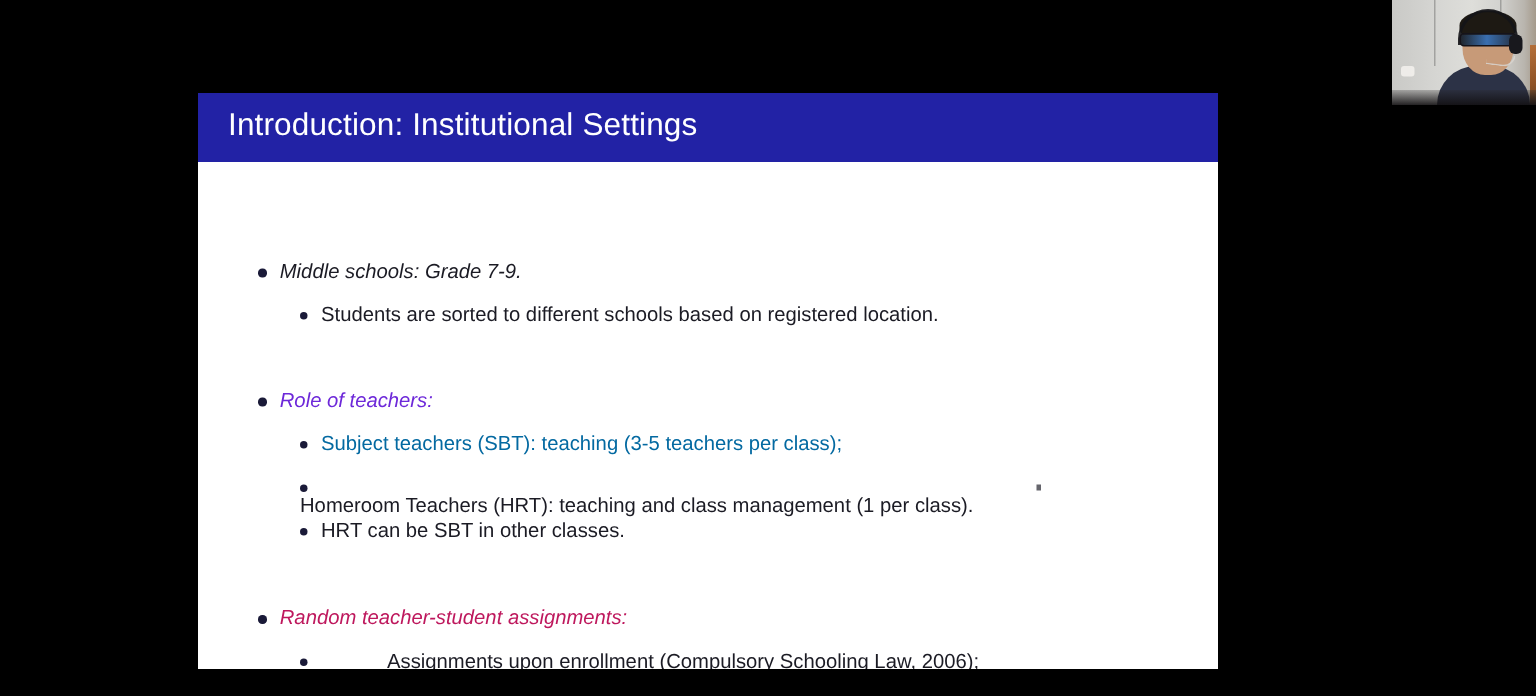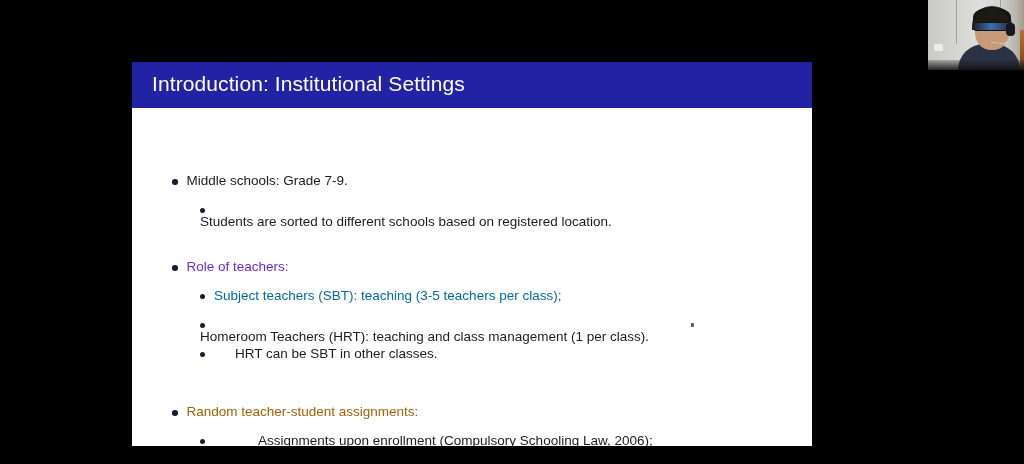--- a/index.html
+++ b/index.html
@@ -64,21 +64,21 @@
     height: 338px;
     background: #ffffff;
   }
 
   .bullet-row {
     position: absolute;
     display: flex;
     align-items: flex-start;
     white-space: nowrap;
   }
-  .bullet-row.lvl1 { left: 40px; }
+  .bullet-row.lvl1 { left: 40px; font-style: italic; }
   .bullet-row.lvl2 { left: 68px; }
 
   .marker {
     display: inline-block;
     flex: none;
     border-radius: 50%;
     background: #1a1a38;
   }
   .lvl1 .marker {
     width: 5.5px; height: 5.5px;
@@ -257,43 +257,43 @@
     <div id="slide-title-bar" style="background: rgb(34, 34, 165);">
       <div id="slide-title" style="color: rgb(255, 255, 255);">Introduction: Institutional Settings</div>
     </div>
 
     <div id="slide-body">
 
     <div class="bullet-row lvl1" style="top: 64px;">
           <span class="marker"></span>
           <span class="btext" style="color: rgb(27, 27, 36);">Middle schools: Grade 7-9.</span>
         </div>
-        <div class="bullet-row lvl2" style="top: 93px; flex-direction: column;">
+        <div class="bullet-row lvl2" style="top: 93px;">
           <span class="marker"></span>
           <span class="btext" style="color: rgb(27, 27, 36);">Students are sorted to different schools based on registered location.</span>
         </div>
         <div class="bullet-row lvl1" style="top: 150px;">
           <span class="marker"></span>
           <span class="btext" style="color: #6d28d9;">Role of teachers:</span>
         </div>
         <div class="bullet-row lvl2" style="top: 179px;">
           <span class="marker"></span>
           <span class="btext" style="color: #0369a1;">Subject teachers (SBT): teaching (3-5 teachers per class);</span>
         </div>
         <div class="bullet-row lvl2" style="top: 208px; flex-direction: column;">
           <span class="marker"></span>
           <span class="btext" style="color: rgb(27, 27, 36);">Homeroom Teachers (HRT): teaching and class management (1 per class).</span>
         </div>
-        <div class="bullet-row lvl2" style="top: 237px; gap: 21px;">
+        <div class="bullet-row lvl2" style="top: 237px;">
           <span class="marker"></span>
           <span class="btext" style="color: rgb(27, 27, 36);">HRT can be SBT in other classes.</span>
         </div>
         <div class="bullet-row lvl1" style="top: 295px;">
           <span class="marker"></span>
-          <span class="btext" style="color: #a16207;">Random teacher-student assignments:</span>
+          <span class="btext" style="color: #be185d;">Random teacher-student assignments:</span>
         </div>
         <div class="bullet-row lvl2" style="top: 324px; gap: 44px;">
           <span class="marker"></span>
           <span class="btext" style="color: rgb(27, 27, 36);">Assignments upon enrollment (Compulsory Schooling Law, 2006);</span>
         </div>
       </div>
 
     <div id="stray-mark"></div>
   </div>
 

